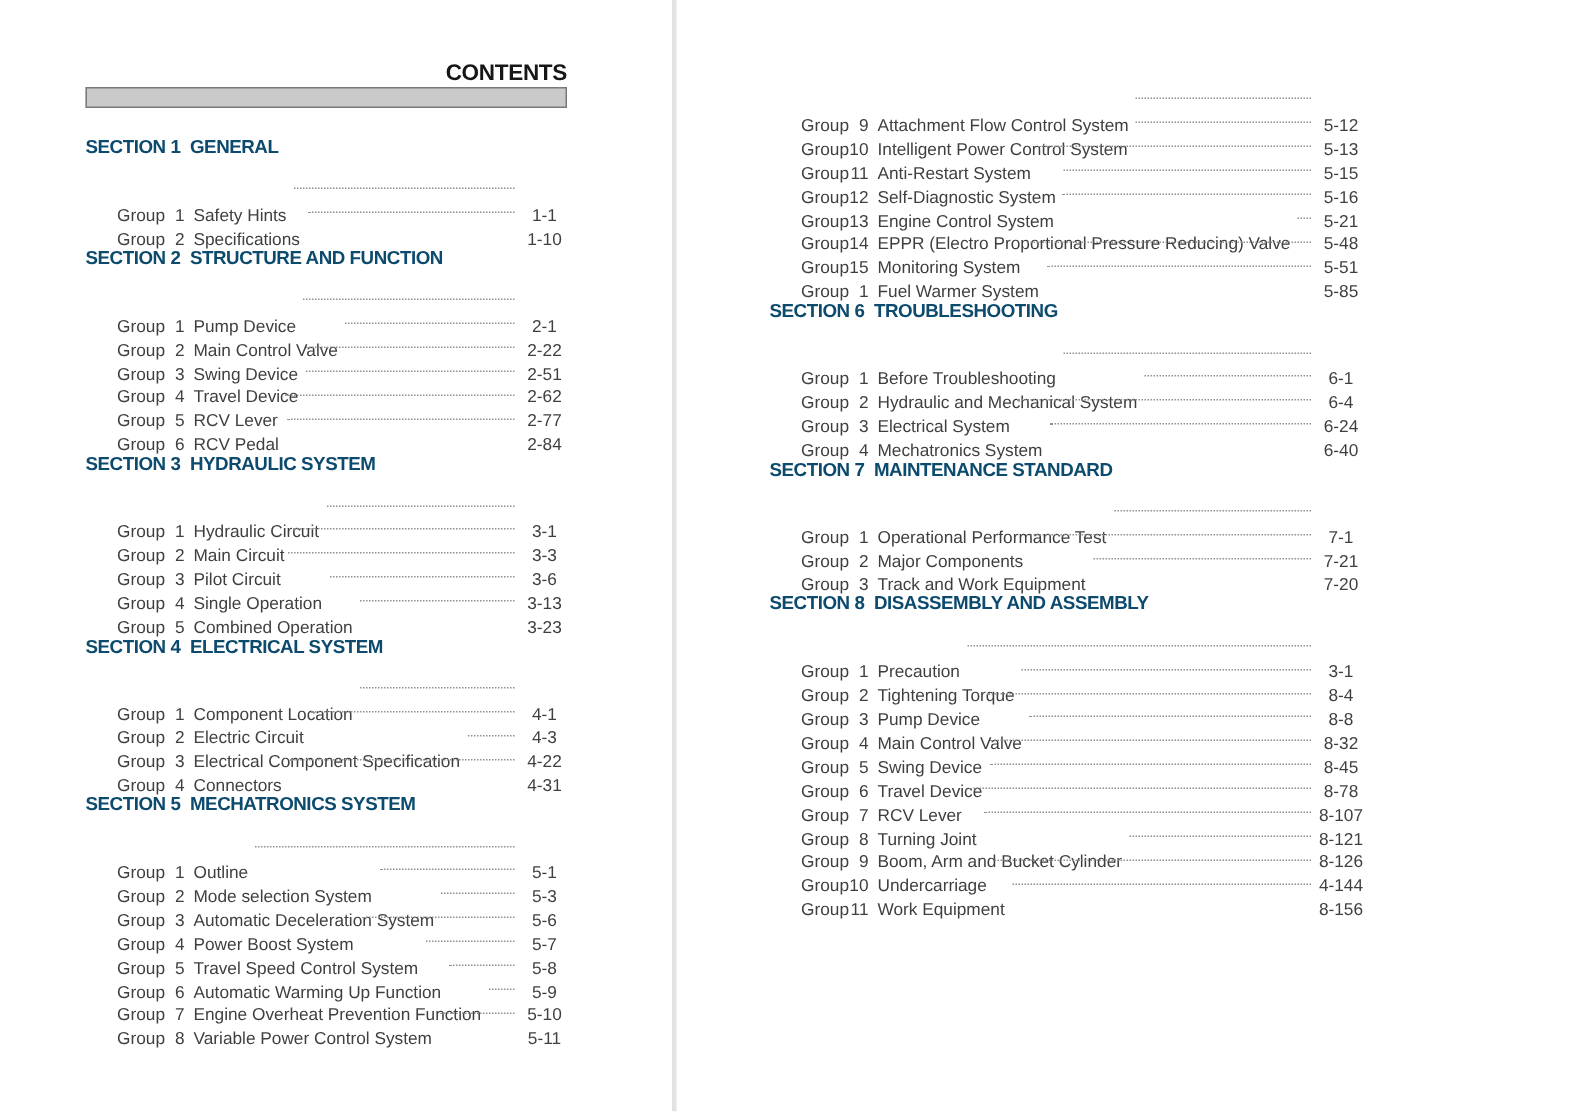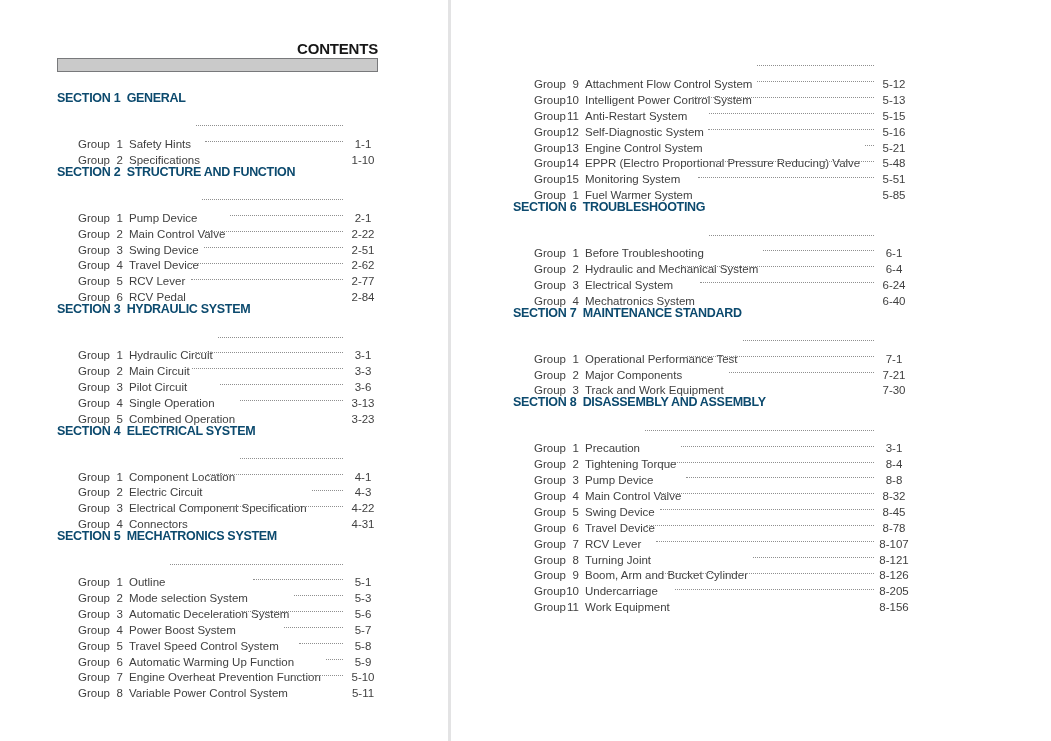--- a/index.html
+++ b/index.html
@@ -410,21 +410,21 @@
     <span class="g-title">Major Components</span>
     <span class="leader"></span>
     <span class="g-page">7-21</span>
   </div>
 
   <div class="toc-row">
     <span class="g-label">Group</span>
     <span class="g-num">3</span>
     <span class="g-title">Track and Work Equipment</span>
     <span class="leader"></span>
-    <span class="g-page">7-30</span>
+    <span class="g-page">7-20</span>
   </div>
 </div>
   </div>
 
   <div class="section">
     <div class="section-heading">SECTION 8  DISASSEMBLY AND ASSEMBLY</div>
     <div class="entries">
   <div class="toc-row">
     <span class="g-label">Group</span>
     <span class="g-num">1</span>
@@ -495,21 +495,21 @@
     <span class="g-title">Boom, Arm and Bucket Cylinder</span>
     <span class="leader"></span>
     <span class="g-page">8-126</span>
   </div>
 
   <div class="toc-row">
     <span class="g-label">Group</span>
     <span class="g-num">10</span>
     <span class="g-title">Undercarriage</span>
     <span class="leader"></span>
-    <span class="g-page">8-205</span>
+    <span class="g-page">4-144</span>
   </div>
 
   <div class="toc-row">
     <span class="g-label">Group</span>
     <span class="g-num">11</span>
     <span class="g-title">Work Equipment</span>
     <span class="leader"></span>
     <span class="g-page">8-156</span>
   </div>
 </div>

